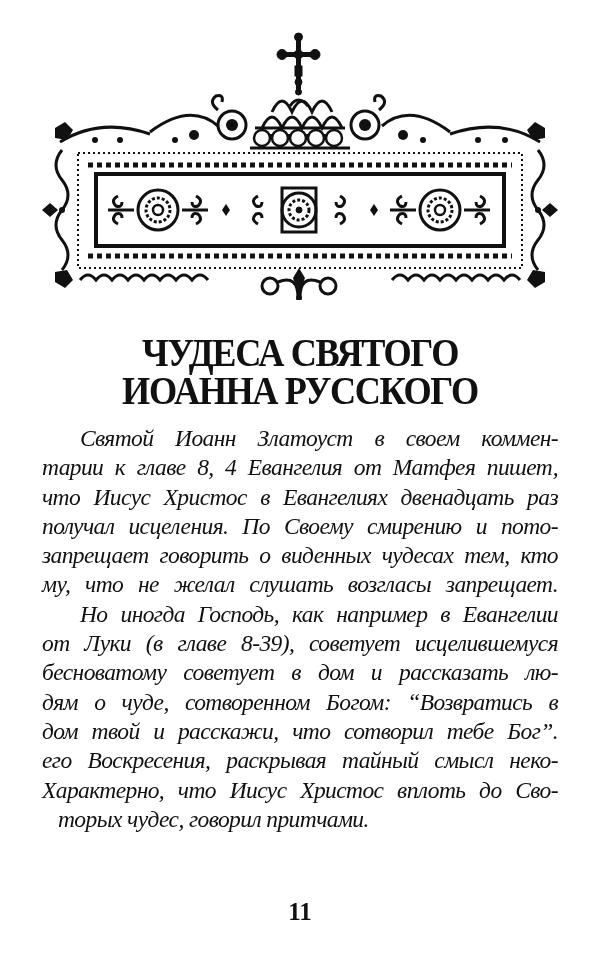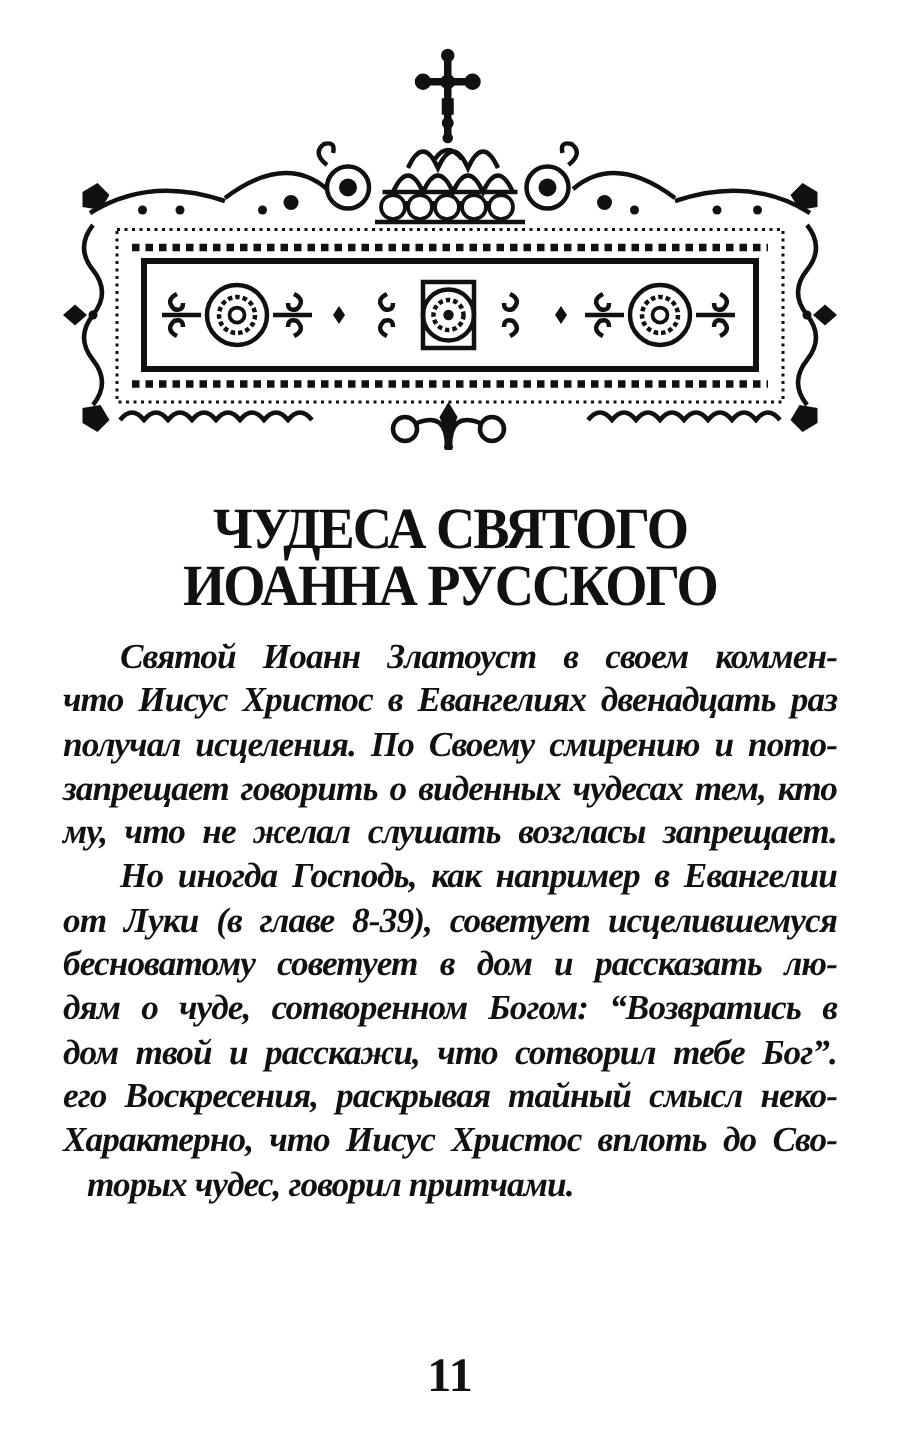--- a/index.html
+++ b/index.html
@@ -19,28 +19,28 @@
     }
     .title span { display: block; }
     .body-text {
       position: absolute; left: 42px; top: 424px; width: 516px;
       font-family: "Liberation Serif", "DejaVu Serif", serif;
       font-style: italic;
       font-size: 23.5px;
       line-height: 29.3px;
       letter-spacing: -0.6px;
     }
-    .line { display: block; white-space: nowrap; text-align: justify; text-align-last: justify; height: 29.3px; font-weight: bold; }
+    .line { display: block; white-space: nowrap; text-align: justify; text-align-last: justify; height: 29.3px; }
     .line.indent { padding-left: 38px; }
     .line.last { text-align-last: left; margin-left: 16px; }
     .page-number {
       position: absolute; left: 0; top: 898px; width: 600px;
       text-align: center;
       font-family: "Liberation Serif", "DejaVu Serif", serif;
-      font-weight: bold; font-size: 32px;
+      font-weight: bold; font-size: 25px;
     }
   </style>
 </head>
 <body>
 
 <svg class="ornament" viewBox="0 0 600 300" xmlns="http://www.w3.org/2000/svg">
   <g fill="#111" stroke="#111">
 
     <g>
       <rect x="296" y="38" width="5" height="52" stroke="none"></rect>
@@ -179,20 +179,21 @@
 </svg>
 
 <h1 class="title">
   <span>ЧУДЕСА СВЯТОГО</span>
   <span>ИОАННА РУССКОГО</span>
 </h1>
 
 <div class="body-text">
   <div>
     <span class="line indent">Святой Иоанн Златоуст в своем коммен-</span>
+    <span class="line">тарии к главе 8, 4 Евангелия от Матфея пишет,</span>
     <span class="line">что Иисус Христос в Евангелиях двенадцать раз</span>
     <span class="line">получал исцеления. По Своему смирению и пото-</span>
     <span class="line">запрещает говорить о виденных чудесах тем, кто</span>
     <span class="line">му, что не желал слушать возгласы запрещает.</span>
   </div>
   <div>
     <span class="line indent">Но иногда Господь, как например в Евангелии</span>
     <span class="line">от Луки (в главе 8-39), советует исцелившемуся</span>
     <span class="line">бесноватому советует в дом и рассказать лю-</span>
     <span class="line">дям о чуде, сотворенном Богом: “Возвратись в</span>

